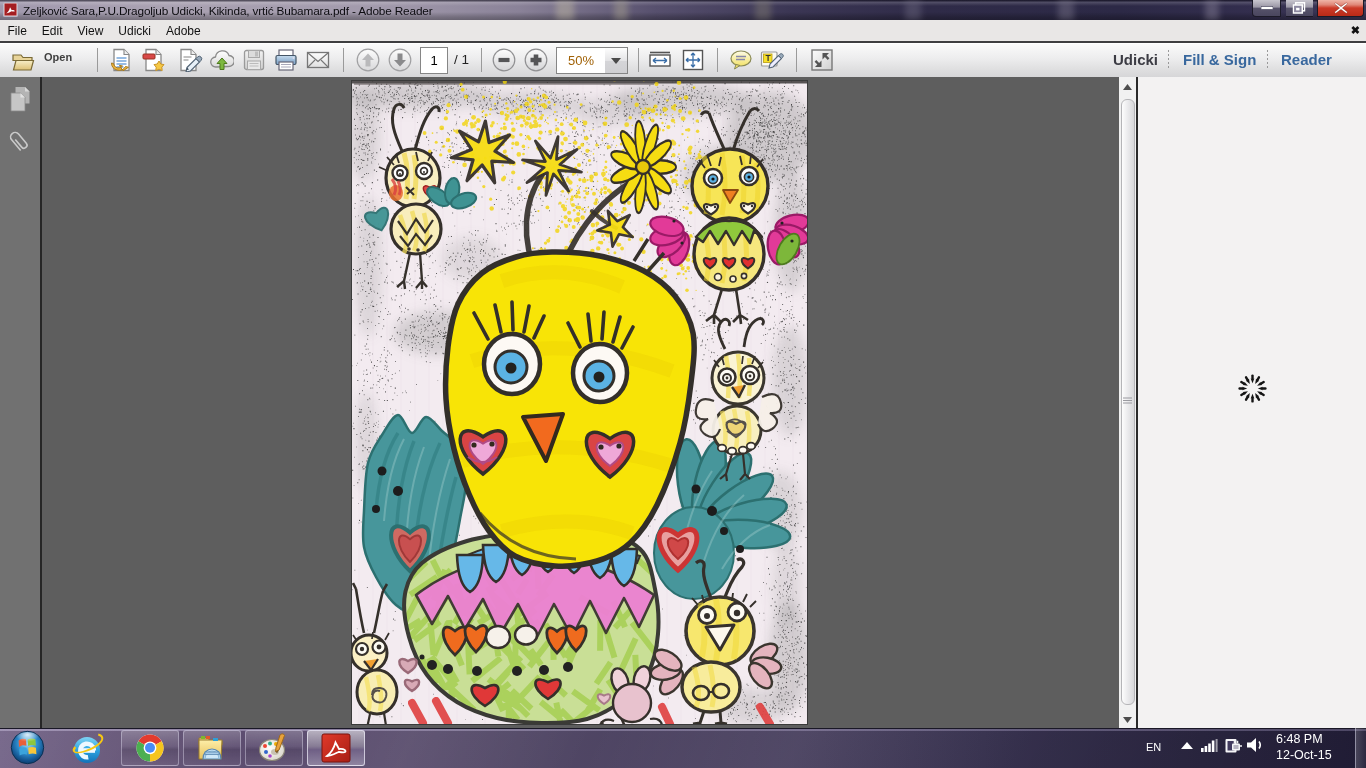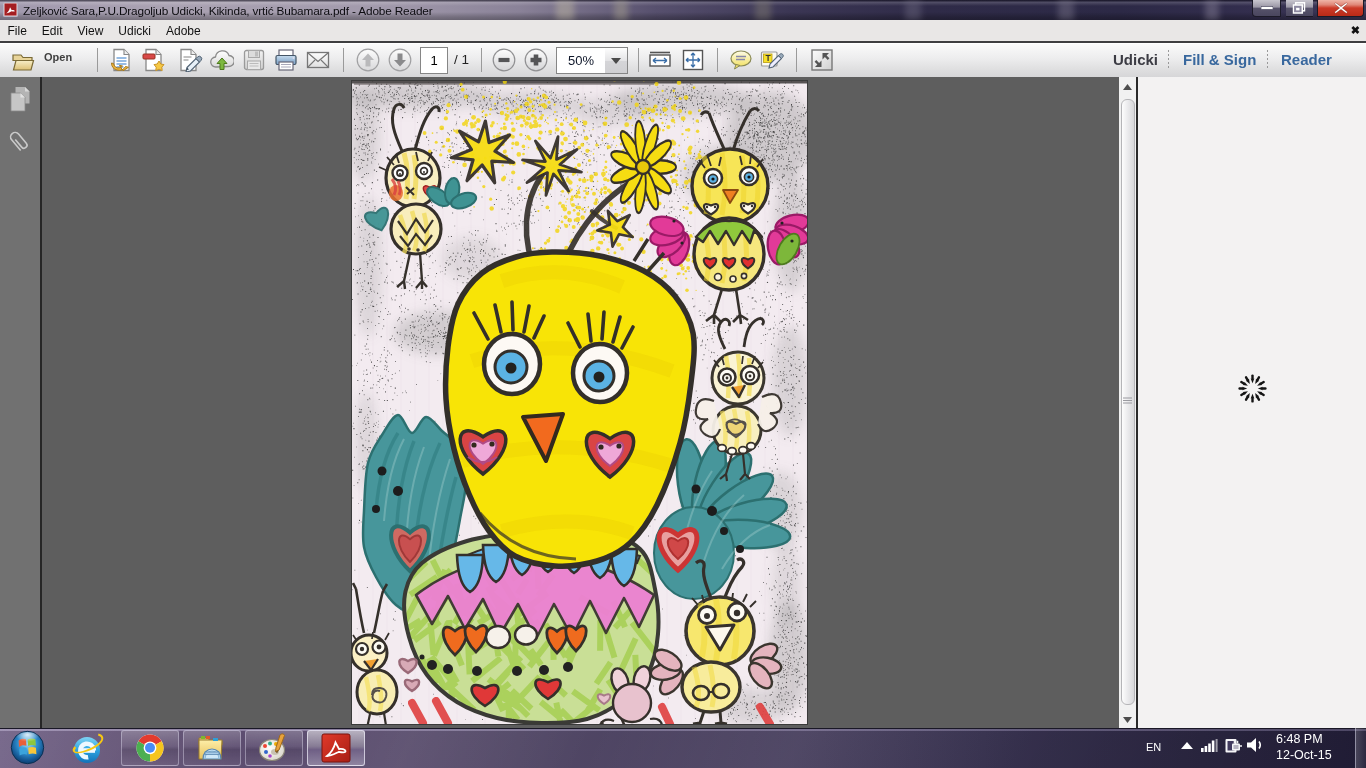--- a/index.html
+++ b/index.html
@@ -23,21 +23,21 @@
 #menux{position:absolute;right:6px;top:4px;font-size:11px;color:#111;font-weight:bold;}
 #toolbar{position:absolute;left:0;top:43px;width:1366px;height:34px;
  background:linear-gradient(180deg,#fbfbfb 0%,#ededee 45%,#dededf 80%,#d6d6d8 100%);
  border-bottom:1px solid #fff;box-shadow:inset 0 1px 0 #fff;}
 .ti{position:absolute;top:50%;transform:translateY(-50%);}
 .tsep{position:absolute;top:5px;height:24px;width:1px;background:#9a9a9a;}
 .tsepd{position:absolute;top:7px;height:20px;width:1px;background:repeating-linear-gradient(180deg,#999 0 2px,transparent 2px 4px);}
 #opentext{position:absolute;left:44px;top:8px;font-weight:bold;font-size:11px;color:#3f3f3f;}
 .navtxt{position:absolute;font-size:13.5px;color:#222;}
 #pagebox{position:absolute;left:420px;top:4px;width:26px;height:25px;background:#fff;border:1px solid #868686;font-size:13px;text-align:center;line-height:25px;color:#000;}
-#zoombox{position:absolute;left:556px;top:4px;width:48px;height:25px;background:#fff;border:1px solid #868686;font-size:13px;text-align:center;line-height:25px;color:#0f172a;}
+#zoombox{position:absolute;left:556px;top:4px;width:48px;height:25px;background:#fff;border:1px solid #868686;font-size:13px;text-align:center;line-height:25px;color:#a16207;}
 #zoomdrop{position:absolute;left:605px;top:4px;width:22px;height:25px;background:linear-gradient(180deg,#fdfdfd,#e4e4e6 50%,#d5d5d8 51%,#cfcfd2);border:1px solid #868686;border-left:none;}
 #zoomdrop:after{content:"";position:absolute;left:6px;top:10px;border:5px solid transparent;border-top:6px solid #4a4a4a;}
 .rtxt{position:absolute;top:8px;font-size:15px;font-weight:bold;}
 #sidebar{position:absolute;left:0;top:77px;width:40px;height:651px;background:#717171;border-right:2px solid #262626;}
 #docarea{position:absolute;left:42px;top:77px;width:1077px;height:651px;background:#5e5e5e;}
 #scrollbar{position:absolute;left:1119px;top:77px;width:17px;height:651px;background:#f1f1f1;border-right:2px solid #2a2a2a;}
 #sthumb{position:absolute;left:1.5px;top:22px;width:12px;height:604px;background:linear-gradient(90deg,#fdfdfd,#e8e8ea 55%,#d8d8da);border:1px solid #b5b5b8;border-radius:6px;}
 #toolspanel{position:absolute;left:1138px;top:77px;width:228px;height:651px;background:#f3f2f2;}
 #page{position:absolute;left:352px;top:81px;width:455px;height:643px;background:#f2eaef;box-shadow:0 0 0 1px #3a3a3a;}
 #taskbar{position:absolute;left:0;top:728px;width:1366px;height:40px;

